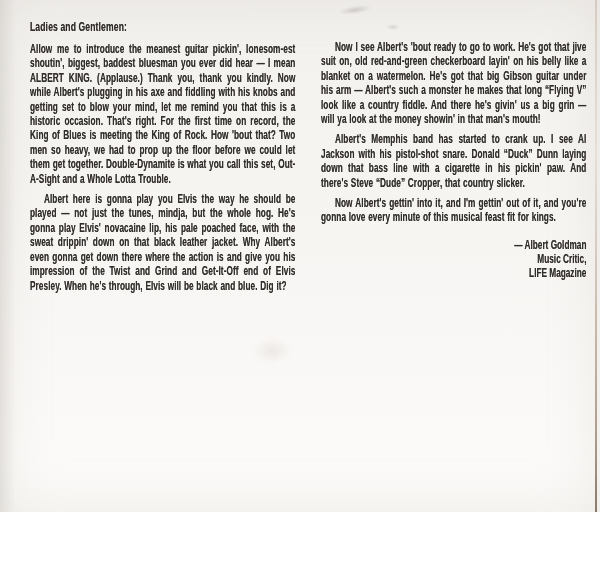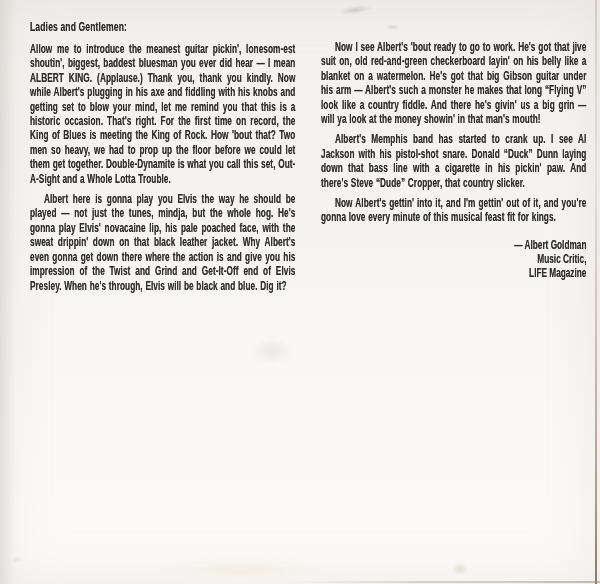--- a/index.html
+++ b/index.html
@@ -1,19 +1,19 @@
 <!DOCTYPE html>
 <html><head>
 <meta charset="utf-8">
 <style>
   html, body { margin: 0; padding: 0; background: #ffffff; }
   .page {
     position: relative;
     width: 600px;
-    height: 584px;
+    height: 512px;
     overflow: hidden;
     background: linear-gradient(180deg, #f3f1ee 0%, #f6f4f1 35%, #faf8f6 70%, #fcfbf9 100%);
     box-shadow: inset 0 0 55px rgba(175,168,158,0.20);
     font-family: "Liberation Sans", "DejaVu Sans", sans-serif;
     color: #2f2c2a;
   }
   .col { position: absolute; }
   .col-left  { left: 30px; top: 19px; }
   .col-right { left: 321px; top: 40px; }
   .col-inner {

